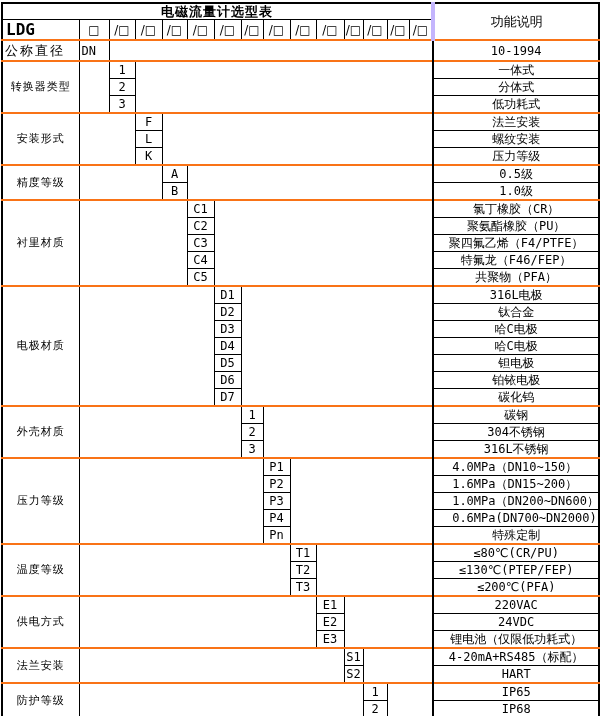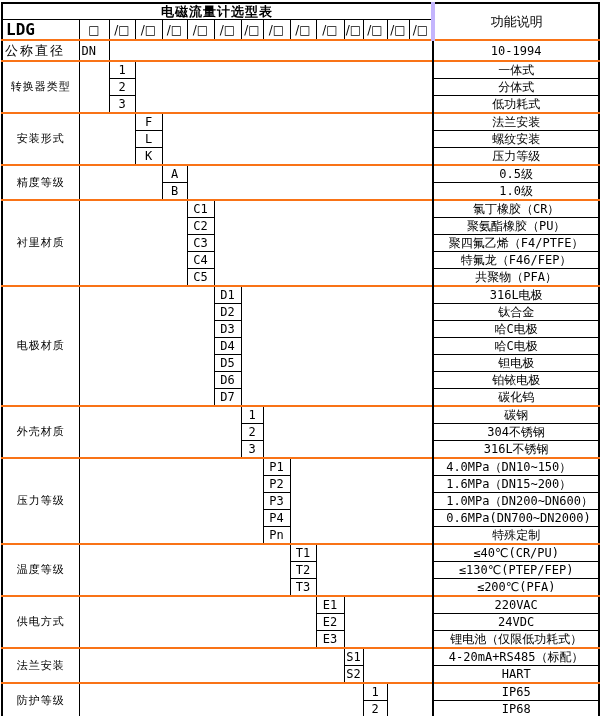--- a/index.html
+++ b/index.html
@@ -31,21 +31,21 @@
   tr.blk td { border-top: 2px solid #f97316; }
   td.desc { border-left: 2px solid #000; }
   td.title { font-size: 13px; letter-spacing: 1px; font-weight: bold; }
   td.funhdr { font-size: 13px; border-left: 4px solid #c4b5fd; }
   td.lbl  { font-size: 11px; letter-spacing: 1px; }
   td.lblleft { font-size: 13px; text-align: left; padding-left: 2px; letter-spacing: 2px; }
   td.model { text-align: left; padding-left: 3px; font-size: 16px; font-weight: bold; }
   td.codebox { font-family: "DejaVu Sans", sans-serif; font-size: 12px; letter-spacing: 0; }
   td.code { font-size: 12px; }
   td.codeleft { text-align: left; padding-left: 2px; }
-  td.left { text-align: left; padding-left: 12px; }
+  td.left { text-align: left; padding-left: 18px; }
   td.blank { border-top: 1px solid #000; }
 </style>
 </head>
 <body>
 
 <table class="sel">
   <colgroup>
     <col style="width:77px">
       <col style="width:30px">
       <col style="width:26px">
@@ -232,21 +232,21 @@
   <tr>
         <td class="code">Pn</td>
       <td class="desc">特殊定制</td>
       </tr>
 
   <tr class="blk">
     <td class="lbl" rowspan="3">温度等级</td>
     <td class="blank" colspan="8" rowspan="3"></td>
     <td class="code">T1</td>
     <td class="blank" colspan="5" rowspan="3"></td>
-    <td class="desc">≤40℃(CR/PU)</td>
+    <td class="desc">≤80℃(CR/PU)</td>
   </tr>
   <tr>
         <td class="code">T2</td>
       <td class="desc">≤130℃(PTEP/FEP)</td>
       </tr>
   <tr>
         <td class="code">T3</td>
       <td class="desc">≤200℃(PFA)</td>
       </tr>
 

